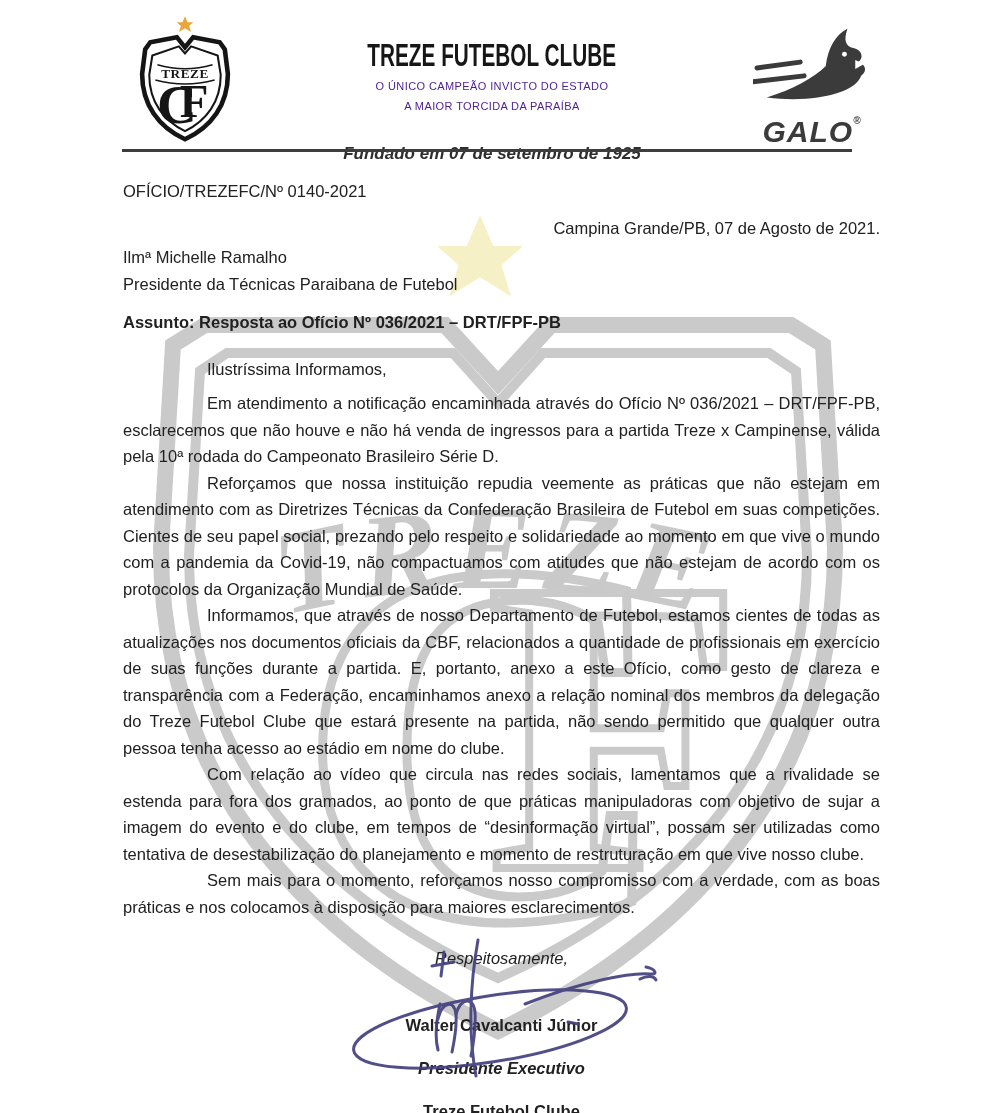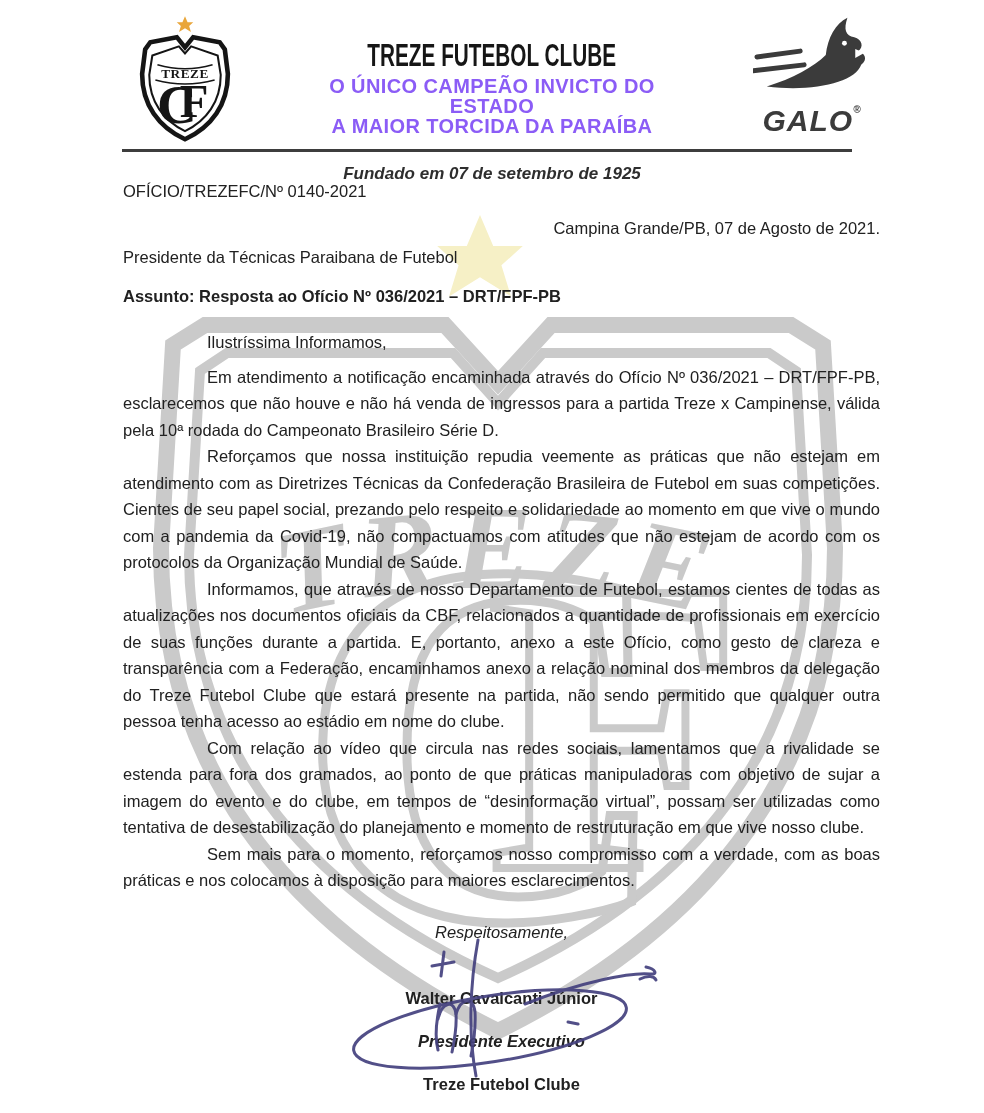--- a/index.html
+++ b/index.html
@@ -8,23 +8,23 @@
     background:#ffffff;overflow:hidden;
     font-family:"Liberation Sans",sans-serif;color:#212121;
   }
   
   .watermark{position:absolute;left:145px;top:213px;width:706px;height:872px;z-index:0;}
   
   .crest{position:absolute;left:136px;top:14px;width:98px;height:130px;z-index:2;}
   .header-center{position:absolute;left:292px;top:38px;width:400px;text-align:center;z-index:2;}
   .club-name{display:inline-block;font-weight:700;font-size:31px;letter-spacing:0px;
     transform:scaleX(.67);transform-origin:center;white-space:nowrap;color:#161616;margin-bottom:2px;}
-  .sub{font-weight:700;font-size:20px;color:#8b5cf6;letter-spacing:.4px;line-height:20px;}
+  .sub{font-weight:400;font-size:11px;color:#4c1d95;letter-spacing:.4px;line-height:20px;}
   .founded{font-weight:700;font-style:italic;font-size:17px;color:#2e2e2e;line-height:21px;margin-top:27px;}
-  .galo{position:absolute;left:740px;top:15px;width:144px;text-align:center;z-index:2;}
+  .galo{position:absolute;left:740px;top:26px;width:144px;text-align:center;z-index:2;}
   .galo-mark{width:118px;height:80px;display:block;margin:0 auto;}
   .galo-word{font-weight:700;font-style:italic;font-size:30px;letter-spacing:1px;color:#3b3b3b;line-height:30px;white-space:nowrap;}
   .galo-word sup{font-size:10px;vertical-align:18px;}
   .divider{position:absolute;left:122px;top:149px;width:730px;height:3px;background:#3d3d3d;z-index:2;}
   
   .body{position:absolute;left:123px;top:178px;width:757px;z-index:1;
     font-size:16.5px;line-height:26.5px;}
   .ref{font-weight:400;margin:0 0 10px 0;}
   .date{text-align:right;margin:0 0 3px 0;}
   .addr{margin:0;}
@@ -90,20 +90,21 @@
       <path d="M 4,42 L 48,36 M 0,56 L 52,50" stroke="#3b3b3b" stroke-width="5" stroke-linecap="round" fill="none"></path>
     </svg>
     <div class="galo-word"><span>GALO</span><sup>®</sup></div>
   </div>
 
   <div class="divider"></div>
 
   <div class="body">
     <p class="ref">OFÍCIO/TREZEFC/Nº 0140-2021</p>
     <p class="date">Campina Grande/PB, 07 de Agosto de 2021.</p>
+    <p class="addr">Ilmª Michelle Ramalho</p>
     <p class="addr">Presidente da Técnicas Paraibana de Futebol</p>
     <p class="subject">Assunto: Resposta ao Ofício Nº 036/2021 – DRT/FPF-PB</p>
     <p class="salutation">Ilustríssima Informamos,</p>
     <p class="para first">Em atendimento a notificação encaminhada através do Ofício Nº 036/2021 – DRT/FPF-PB, esclarecemos que não houve e não há venda de ingressos para a partida Treze x Campinense, válida pela 10ª rodada do Campeonato Brasileiro Série D.</p>
     <p class="para">Reforçamos que nossa instituição repudia veemente as práticas que não estejam em atendimento com as Diretrizes Técnicas da Confederação Brasileira de Futebol em suas competições. Cientes de seu papel social, prezando pelo respeito e solidariedade ao momento em que vive o mundo com a pandemia da Covid-19, não compactuamos com atitudes que não estejam de acordo com os protocolos da Organização Mundial de Saúde.</p>
     <p class="para">Informamos, que através de nosso Departamento de Futebol, estamos cientes de todas as atualizações nos documentos oficiais da CBF, relacionados a quantidade de profissionais em exercício de suas funções durante a partida. E, portanto, anexo a este Ofício, como gesto de clareza e transparência com a Federação, encaminhamos anexo a relação nominal dos membros da delegação do Treze Futebol Clube que estará presente na partida, não sendo permitido que qualquer outra pessoa tenha acesso ao estádio em nome do clube.</p>
     <p class="para">Com relação ao vídeo que circula nas redes sociais, lamentamos que a rivalidade se estenda para fora dos gramados, ao ponto de que práticas manipuladoras com objetivo de sujar a imagem do evento e do clube, em tempos de “desinformação virtual”, possam ser utilizadas como tentativa de desestabilização do planejamento e momento de restruturação em que vive nosso clube.</p>
     <p class="para">Sem mais para o momento, reforçamos nosso compromisso com a verdade, com as boas práticas e nos colocamos à disposição para maiores esclarecimentos.</p>
     <p class="closing">Respeitosamente,</p>
     <p class="sig-name">Walter Cavalcanti Júnior</p>

